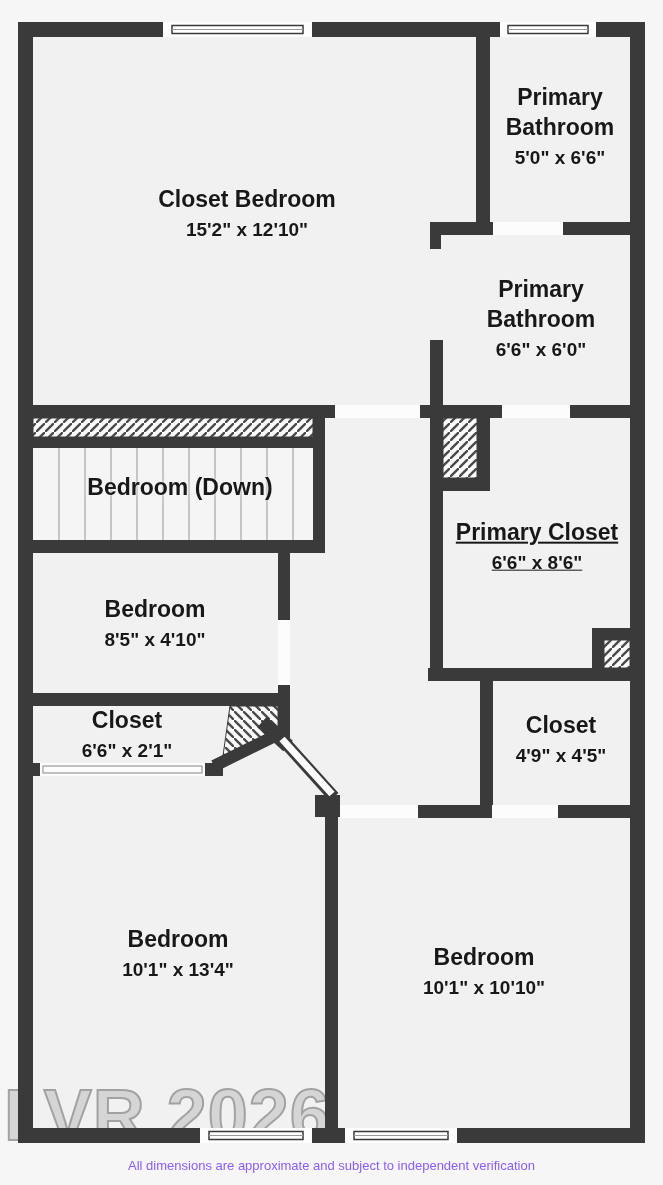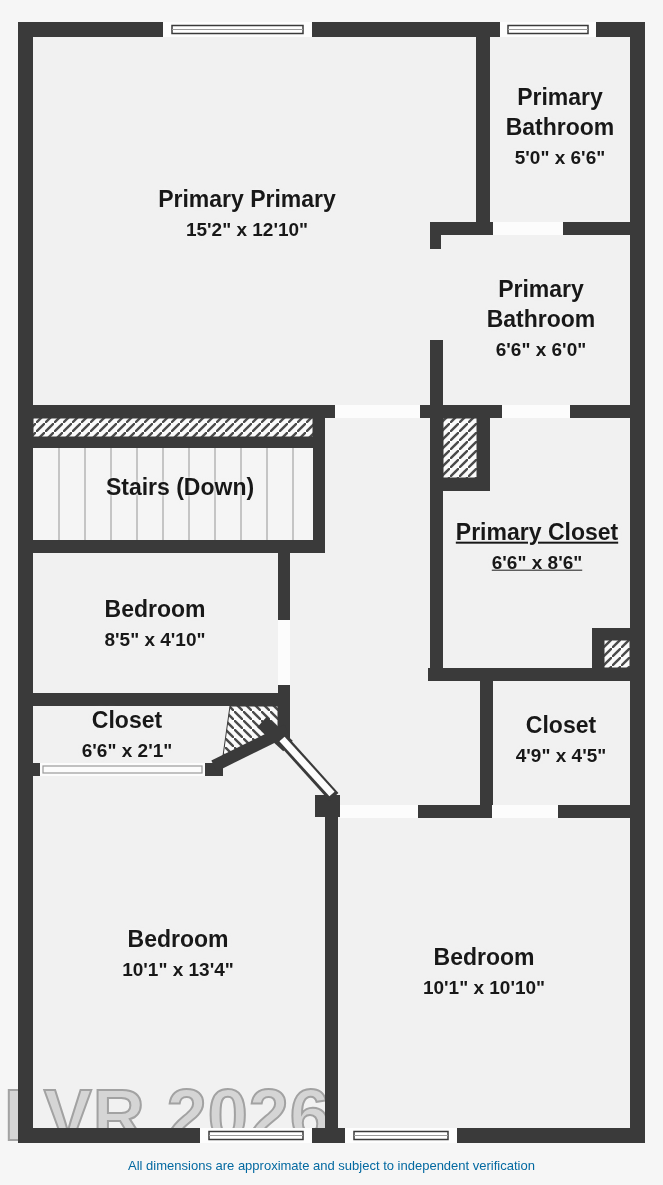--- a/index.html
+++ b/index.html
@@ -21,21 +21,21 @@
   .room-label{
     position:absolute;transform:translate(-50%,-50%);
     text-align:center;color:#181818;font-weight:bold;
     text-shadow:0 0 2px rgba(246,246,246,.9),0 0 6px rgba(246,246,246,.6);
   }
   .room-name{font-size:23px;line-height:1.3;white-space:nowrap;}
   .room-label.wrap .room-name{white-space:normal;width:126px;margin:0 auto;}
   .room-dims{font-size:19px;line-height:1.25;margin-top:3px;white-space:nowrap;}
   .footer{
     position:absolute;left:0;top:1158px;width:663px;
-    text-align:center;font-size:13px;color:#0369a1;
+    text-align:center;font-size:13px;color:#8b5cf6;
   }
 </style>
 </head>
 <body>
 
 <div class="plan">
 
   <div class="floor"></div>
 
   <div class="watermark">LVR 2026</div>
@@ -157,36 +157,36 @@
       </g>
       <g>
         <rect x="345" y="1128" width="112" height="15" fill="#fdfdfd"></rect>
         <rect x="354" y="1131.5" width="94" height="8" fill="#ffffff" stroke="#3a3a3a" stroke-width="1.5"></rect>
         <line x1="354" y1="1135.5" x2="448" y2="1135.5" stroke="#9a9a9a" stroke-width="1"></line>
       </g>
     </g>
   </svg>
 
   <div class="room-label" style="left:247px;top:213px;">
-    <div class="room-name">Primary Primary</div>
+    <div class="room-name">Closet Bedroom</div>
     <div class="room-dims">15'2" x 12'10"</div>
   </div>
 
   <div class="room-label wrap" style="left:560px;top:126px;">
     <div class="room-name">Primary Bathroom</div>
     <div class="room-dims">5'0" x 6'6"</div>
   </div>
 
   <div class="room-label wrap" style="left:541px;top:318px;">
     <div class="room-name">Primary Bathroom</div>
     <div class="room-dims">6'6" x 6'0"</div>
   </div>
 
   <div class="room-label" style="left:180px;top:488px;">
-    <div class="room-name">Stairs (Down)</div>
+    <div class="room-name">Bedroom (Down)</div>
   </div>
 
   <div class="room-label" style="left:537px;top:546px;text-decoration:underline;">
     <div class="room-name">Primary Closet</div>
     <div class="room-dims">6'6" x 8'6"</div>
   </div>
 
   <div class="room-label" style="left:155px;top:623px;">
     <div class="room-name">Bedroom</div>
     <div class="room-dims">8'5" x 4'10"</div>

